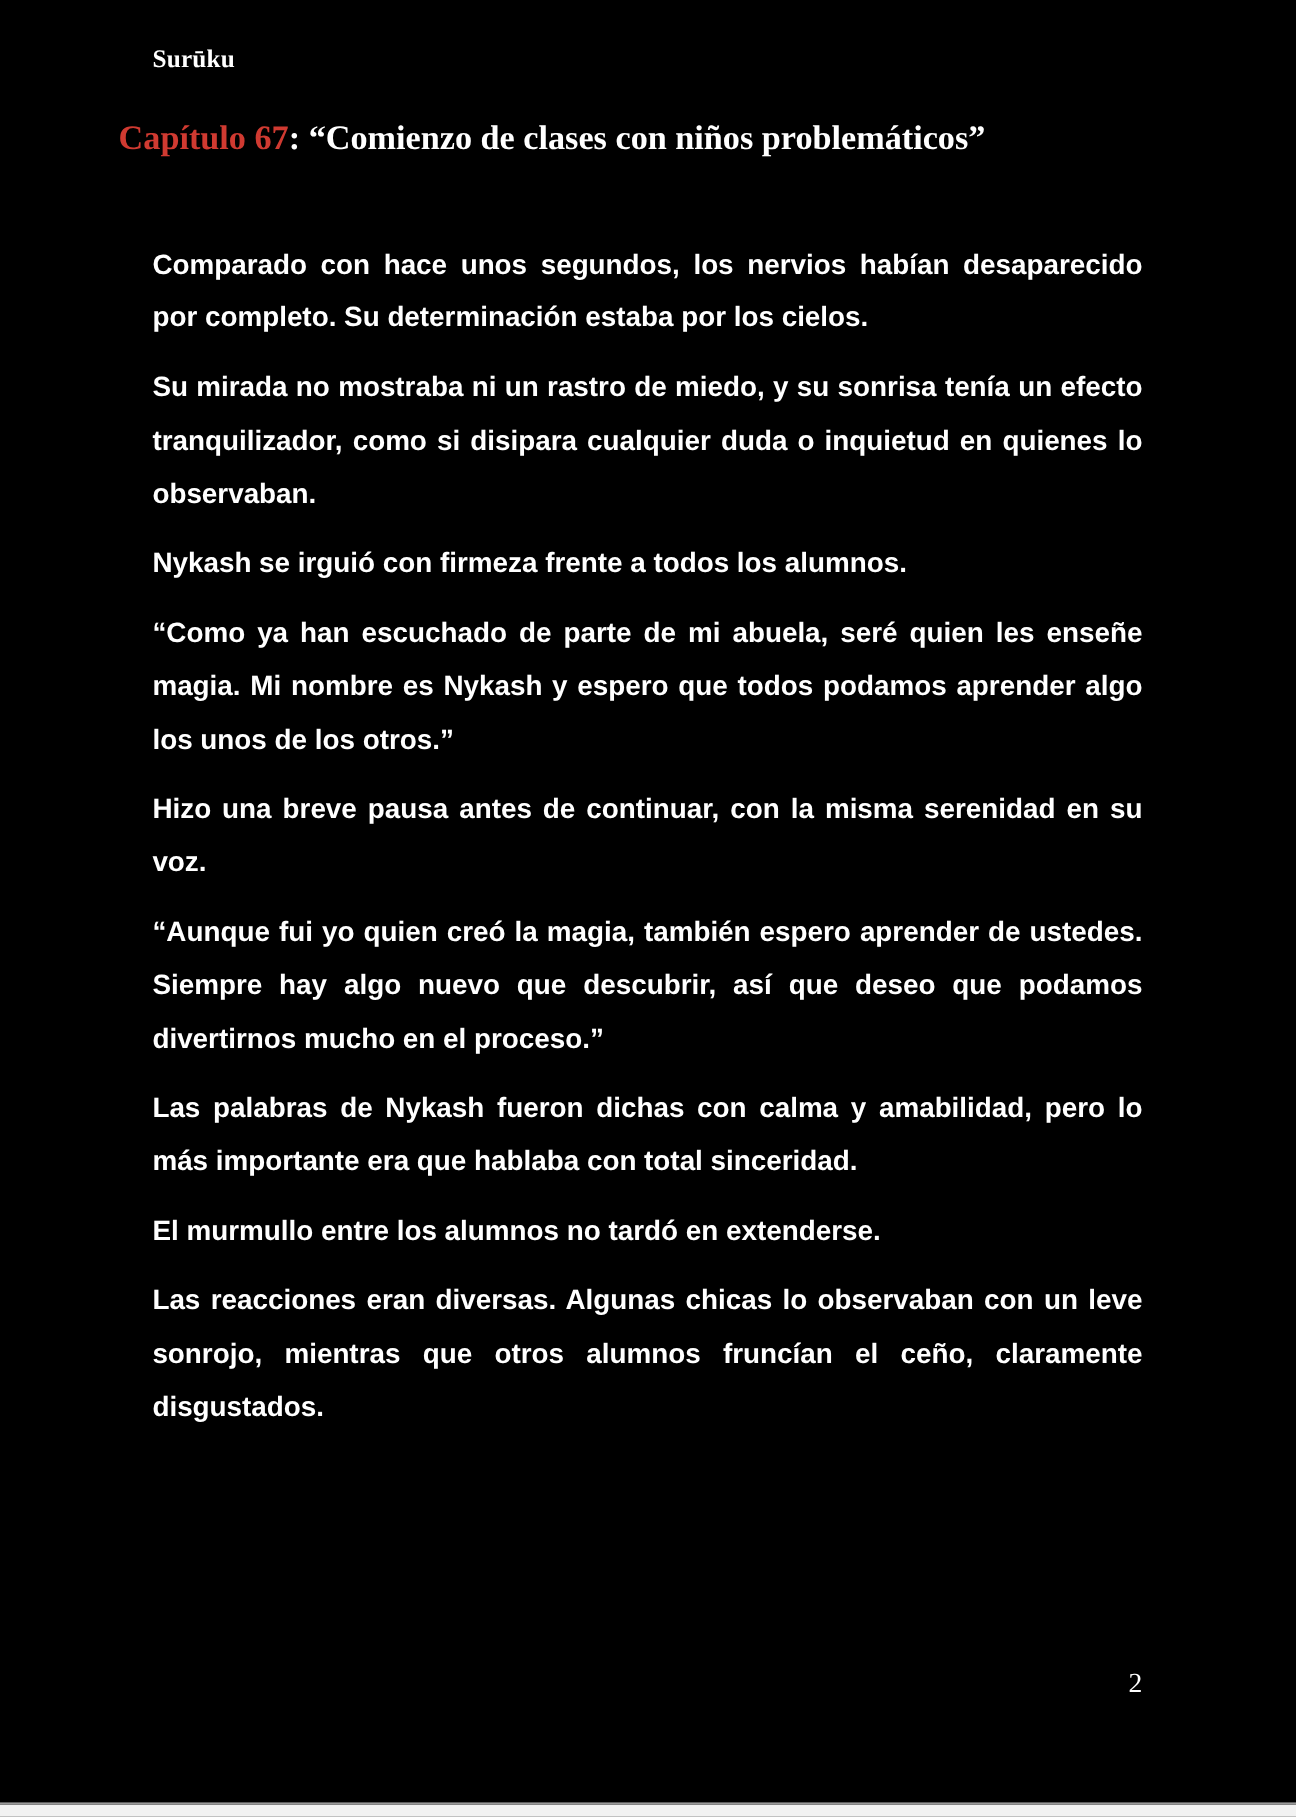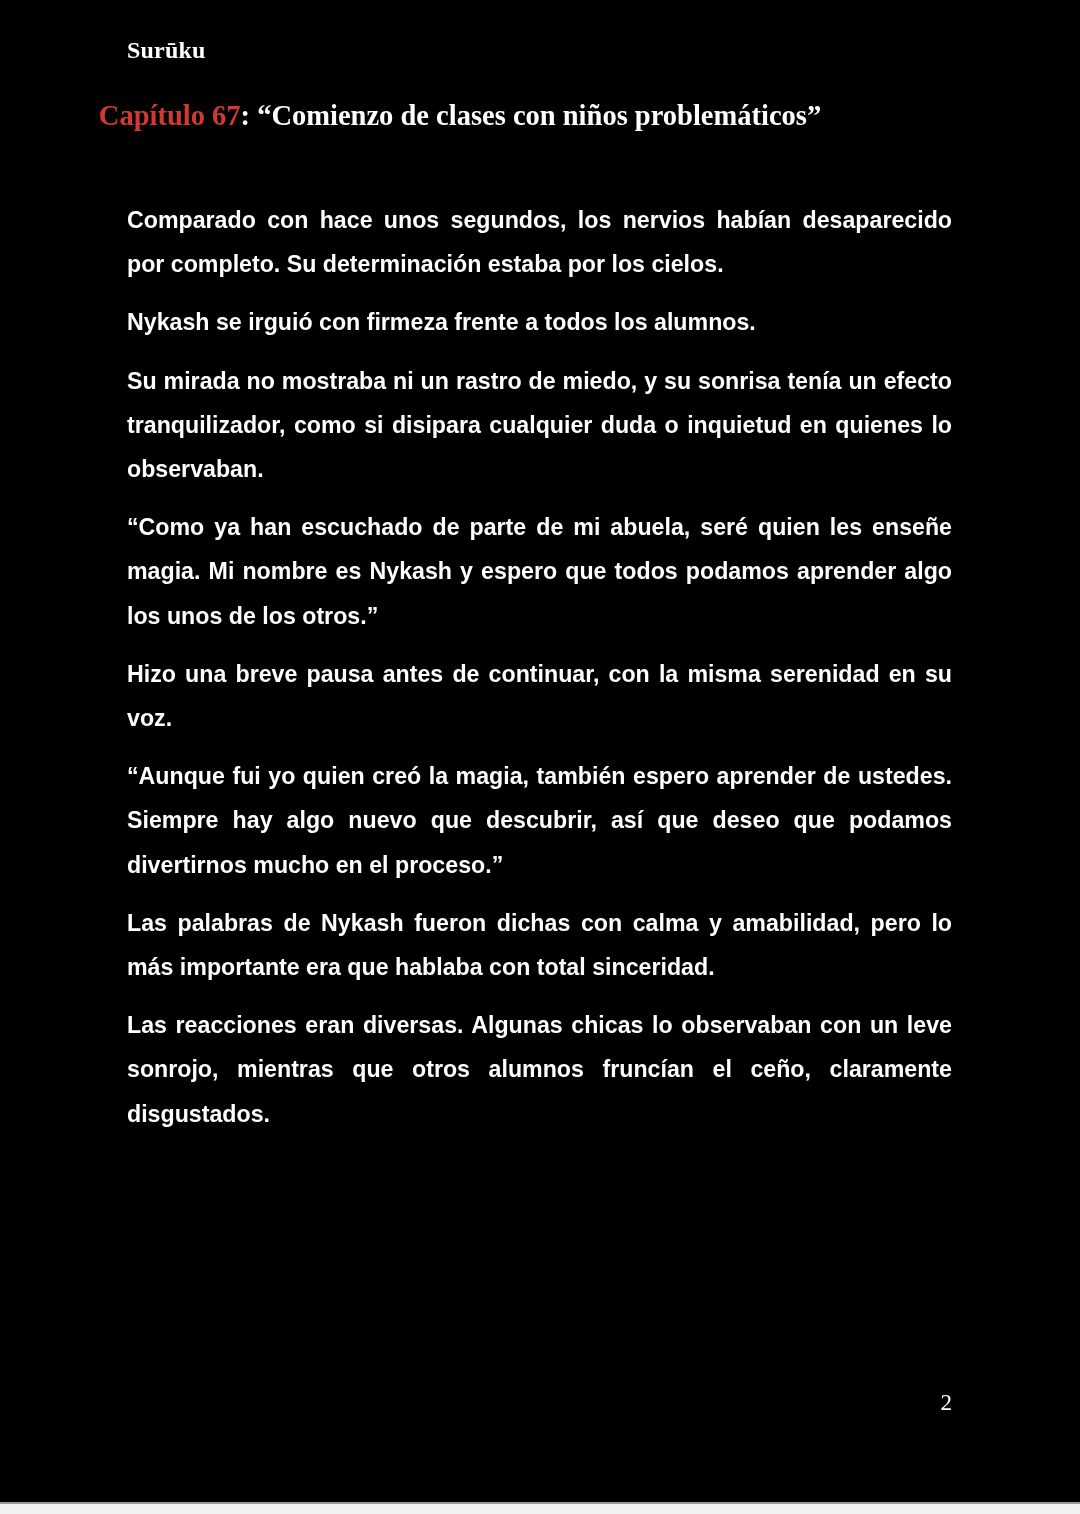--- a/index.html
+++ b/index.html
@@ -7,21 +7,21 @@
     width: 1080px; height: 1514px; background: #f2f2f2; overflow: hidden;
     position: relative;
   }
   .page {
     position: absolute; left: 0; top: 0; width: 1080px; height: 1502px;
     background: #000; border-bottom: 2px solid #9a9a9a;
   }
   .header {
     position: absolute; left: 127px; top: 37px;
     font-family: "Liberation Serif", serif; font-weight: bold;
-    font-size: 24px; color: #fff; letter-spacing: 0.2px;
+    font-size: 21px; color: #fff; letter-spacing: 0.2px;
   }
   .title {
     position: absolute; left: 0; width: 920px; top: 100px; text-align: center;
     font-family: "Liberation Serif", serif; font-weight: bold;
     font-size: 28.5px; color: #fff;
   }
   .title .num { color: #d03a31; }
   .body {
     position: absolute; left: 127px; top: 198px; width: 825px;
     font-family: "Liberation Sans", sans-serif; font-size: 23.2px;
@@ -38,23 +38,24 @@
 
 <div class="page">
   <div class="header">Surūku</div>
 
   <div class="title">
     <span class="num">Capítulo 67</span><span>: </span><span>“Comienzo de clases con niños problemáticos”</span>
   </div>
 
   <div class="body">
     <p>Comparado con hace unos segundos, los nervios habían desaparecido por completo. Su determinación estaba por los cielos.</p>
+    <p>Su mirada no mostraba ni un rastro de miedo, y su sonrisa tenía un efecto tranquilizador, como si disipara cualquier duda o inquietud en quienes lo observaban.</p>
     <p>Nykash se irguió con firmeza frente a todos los alumnos.</p>
-    <p>Su mirada no mostraba ni un rastro de miedo, y su sonrisa tenía un efecto tranquilizador, como si disipara cualquier duda o inquietud en quienes lo observaban.</p>
     <p>“Como ya han escuchado de parte de mi abuela, seré quien les enseñe magia. Mi nombre es Nykash y espero que todos podamos aprender algo los unos de los otros.”</p>
     <p>Hizo una breve pausa antes de continuar, con la misma serenidad en su voz.</p>
     <p>“Aunque fui yo quien creó la magia, también espero aprender de ustedes. Siempre hay algo nuevo que descubrir, así que deseo que podamos divertirnos mucho en el proceso.”</p>
     <p>Las palabras de Nykash fueron dichas con calma y amabilidad, pero lo más importante era que hablaba con total sinceridad.</p>
+    <p>El murmullo entre los alumnos no tardó en extenderse.</p>
     <p>Las reacciones eran diversas. Algunas chicas lo observaban con un leve sonrojo, mientras que otros alumnos fruncían el ceño, claramente disgustados.</p>
   </div>
 
   <div class="pagenum">2</div>
 </div>
 
 </body></html>

